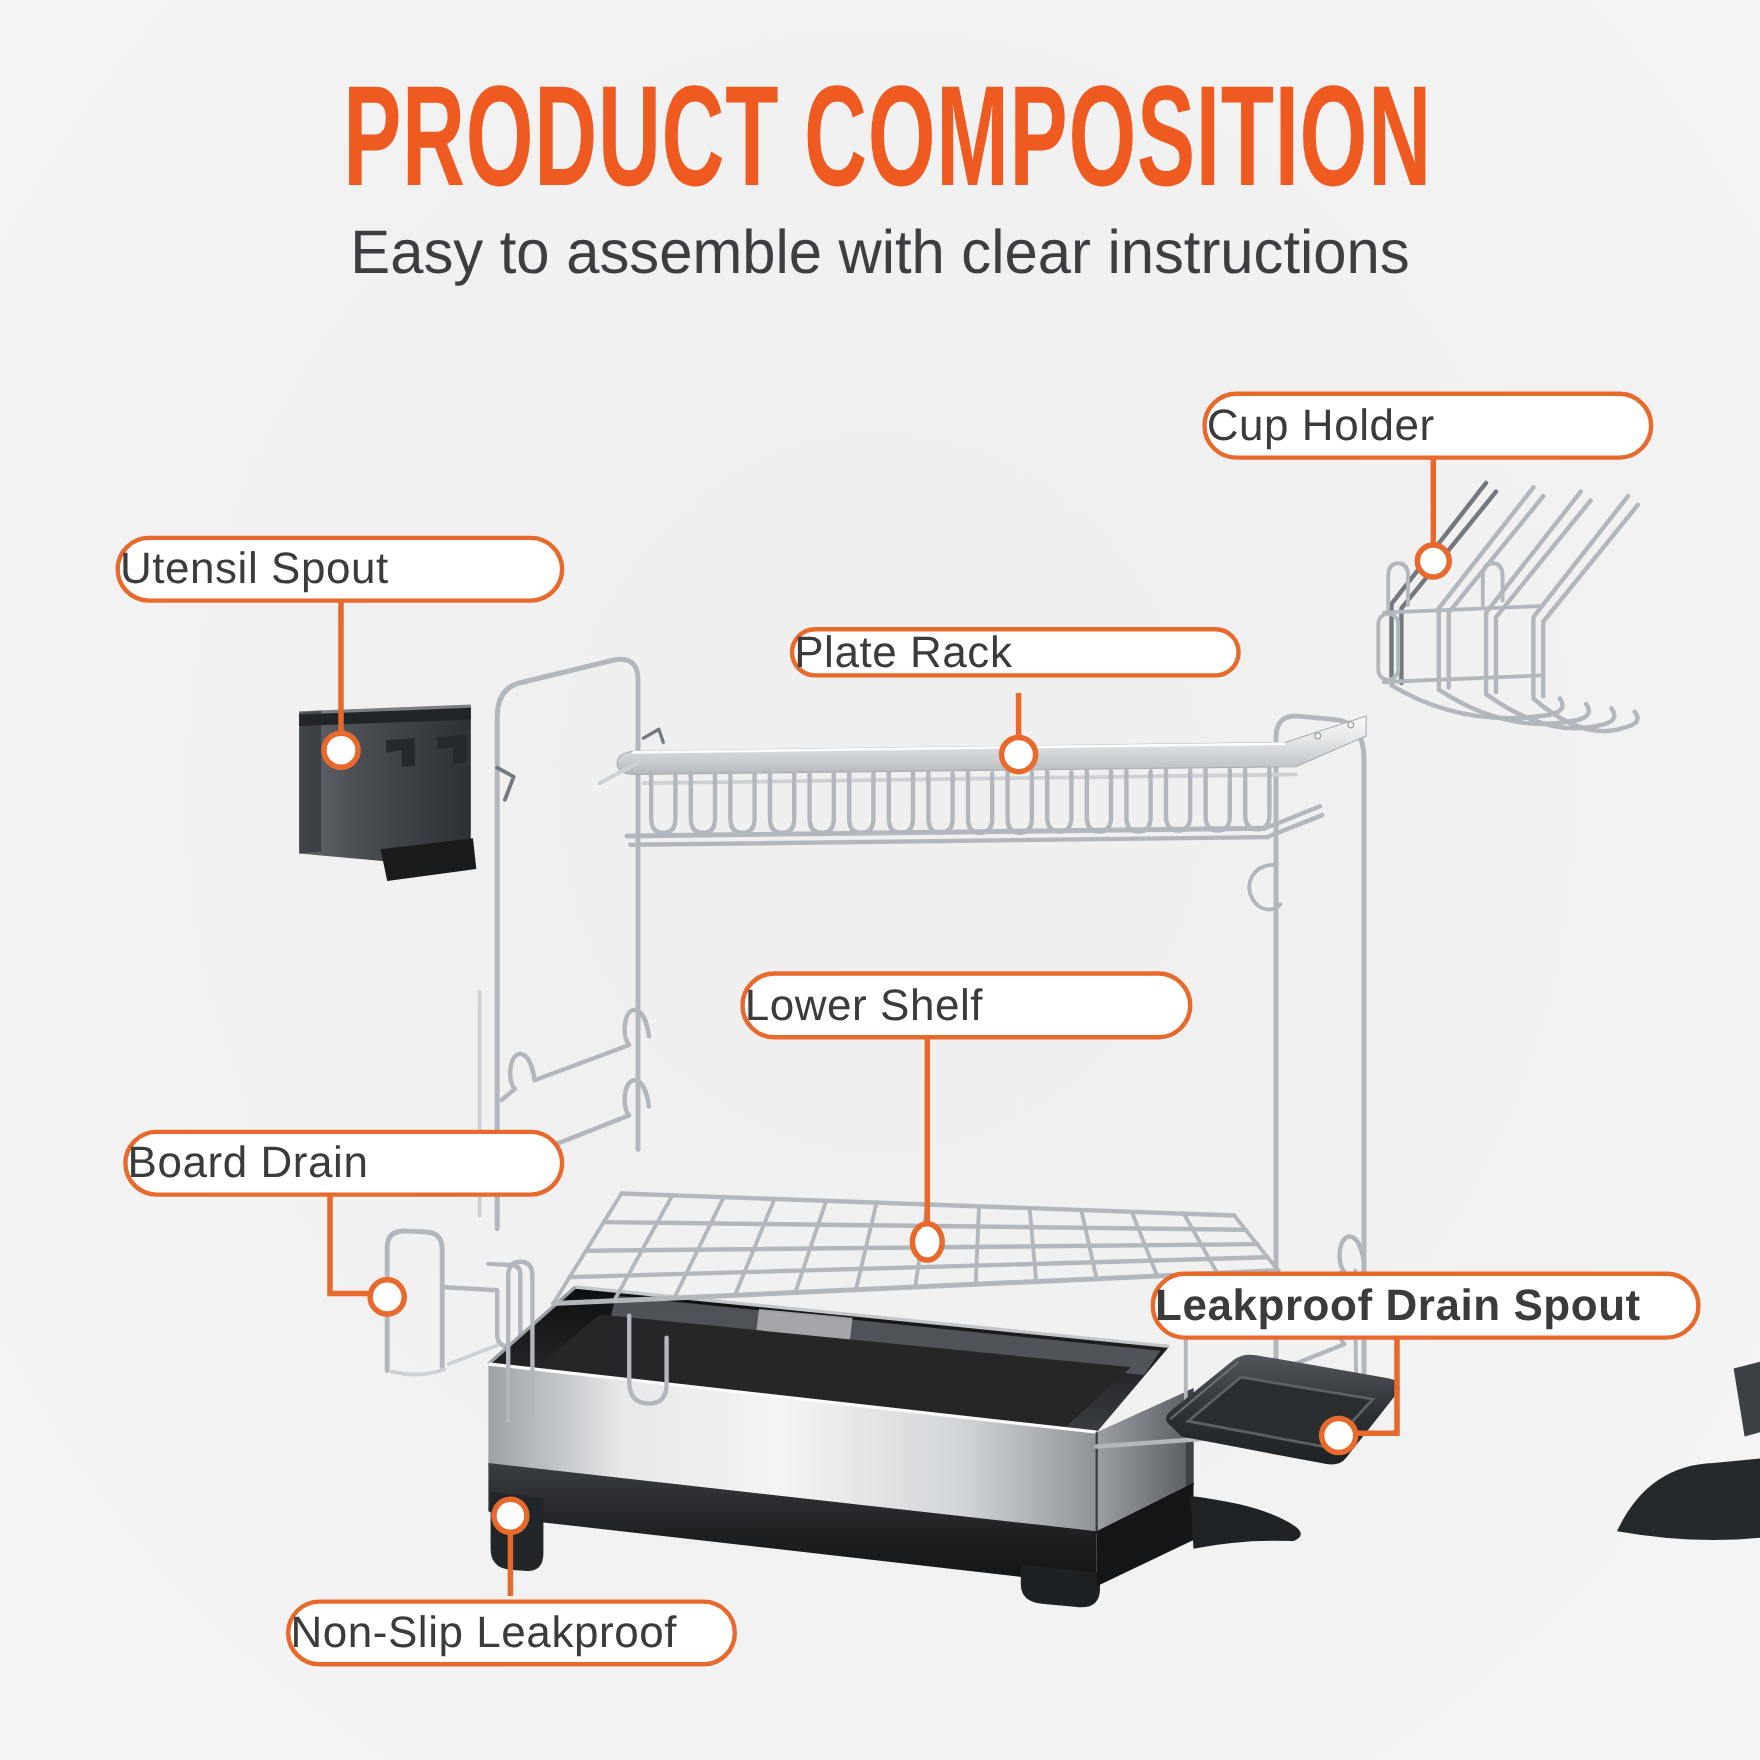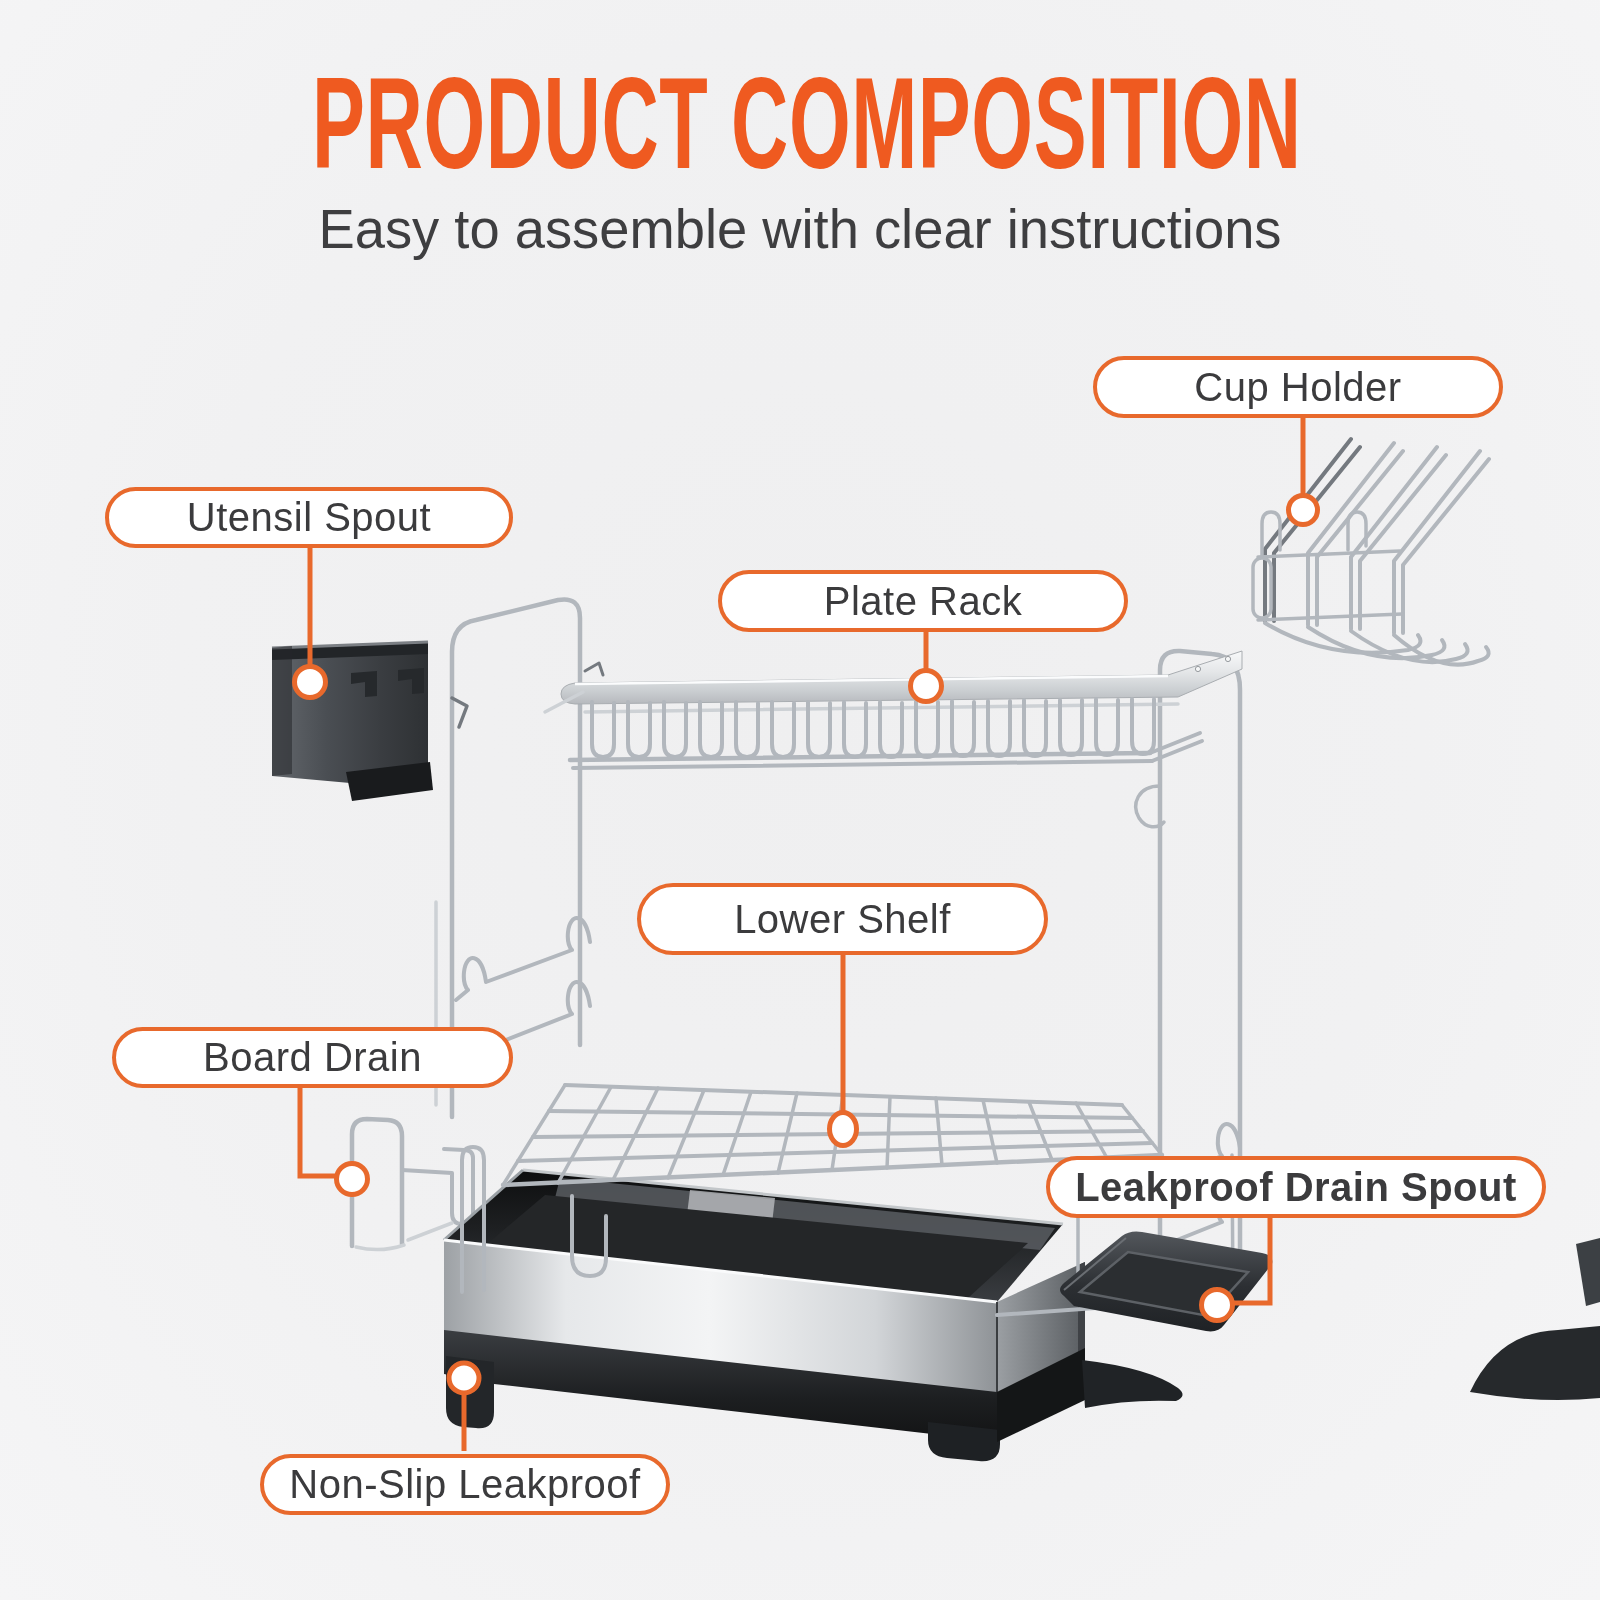--- a/index.html
+++ b/index.html
@@ -19,27 +19,27 @@
     transform:scaleX(.61);transform-origin:50% 50%;white-space:nowrap;letter-spacing:1px;
   }
   .subtitle{
     position:absolute;top:196px;left:0;width:1600px;text-align:center;
     font-size:56px;font-weight:400;color:var(--subtitle-color);
     transform:scaleX(.97);transform-origin:50% 50%;white-space:nowrap;
   }
   .pill{
     position:absolute;box-sizing:border-box;background:#ffffff;
     border:4px solid var(--accent);border-radius:60px;
-    display:flex;align-items:center;justify-content:center;
+    display:flex;align-items:center;justify-content:flex-start;
     font-size:40px;color:var(--label-text-color);white-space:nowrap;letter-spacing:.5px;
   }
   .pill-cup{left:1093px;top:356px;width:410px;height:62px;}
   .pill-utensil{left:105px;top:487px;width:408px;height:61px;}
-  .pill-plate{left:718px;top:570px;width:410px;height:62px;}
-  .pill-lower{left:637px;top:883px;width:411px;height:72px;}
+  .pill-plate{left:718px;top:570px;width:410px;height:46px;}
+  .pill-lower{left:673px;top:883px;width:411px;height:62px;}
   .pill-board{left:112px;top:1027px;width:401px;height:61px;}
   .pill-drain{left:1046px;top:1156px;width:500px;height:62px;font-weight:bold;}
   .pill-foot{left:260px;top:1454px;width:410px;height:61px;}
 
   .w{fill:none;stroke:#b2b7bd;stroke-width:4.5;stroke-linecap:round;stroke-linejoin:round}
   .w4{stroke-width:4}.w3{stroke-width:3.5}.w2{stroke-width:3}
   .wl{stroke:#cdd1d5}.wd{stroke:#74797f}
   .cn{fill:none;stroke:var(--accent);stroke-width:5px;}
   .mk{fill:#ffffff;stroke:var(--accent);stroke-width:5px;}
 </style>

